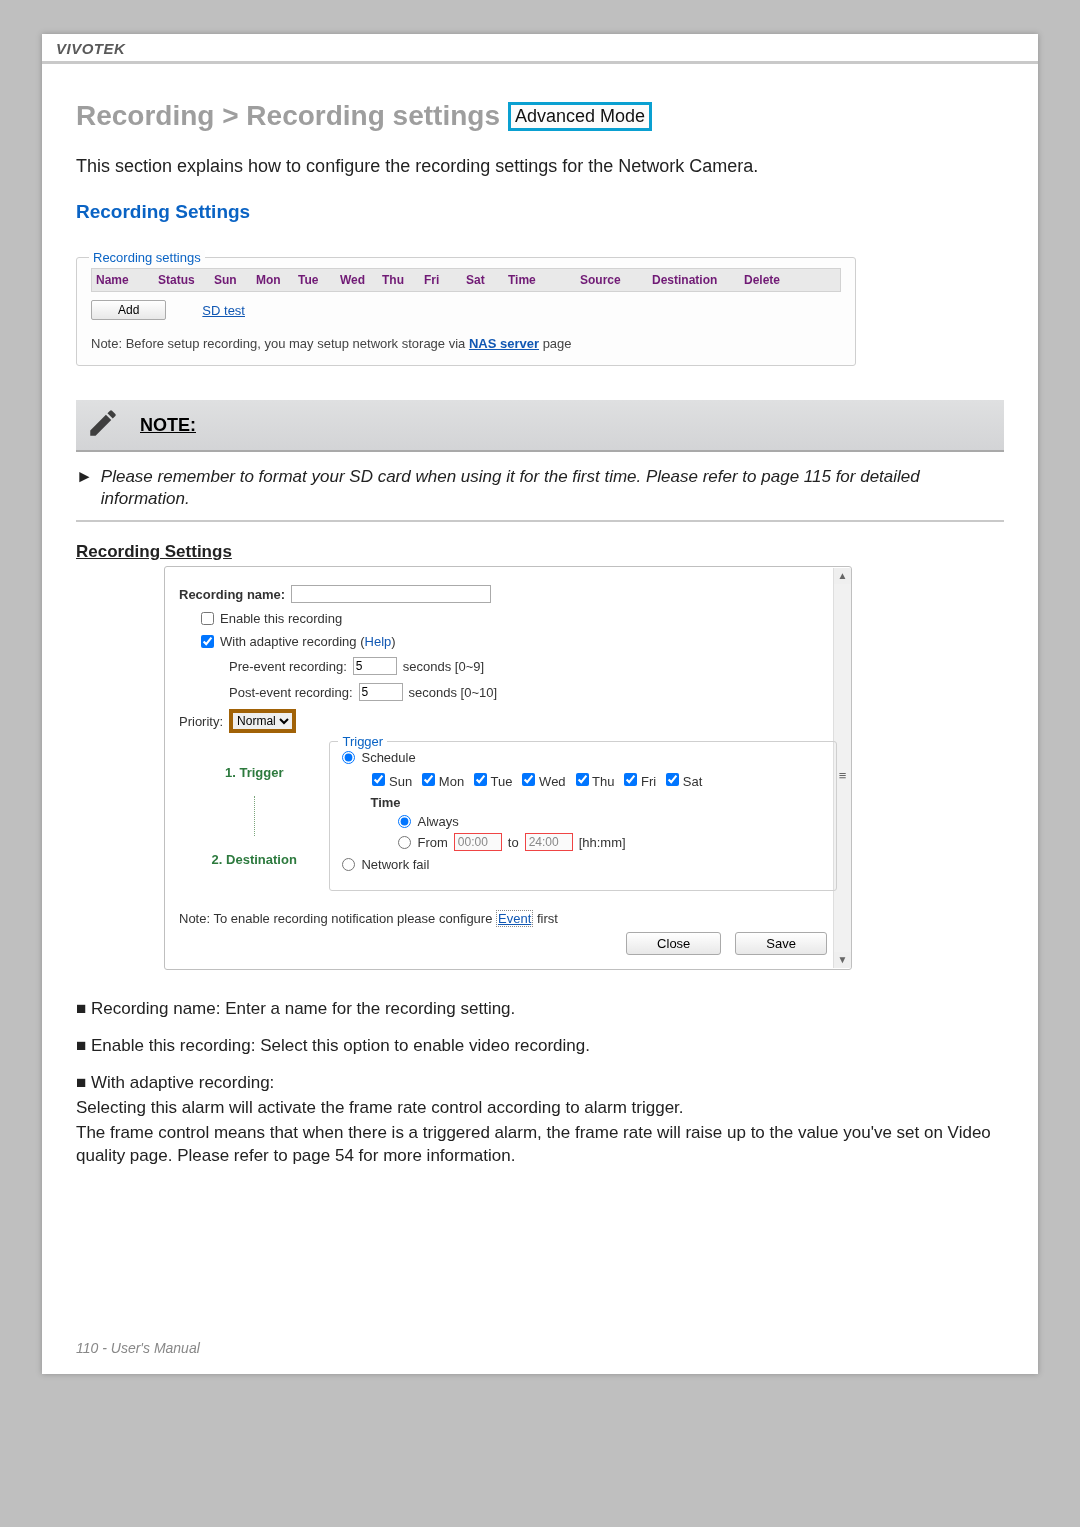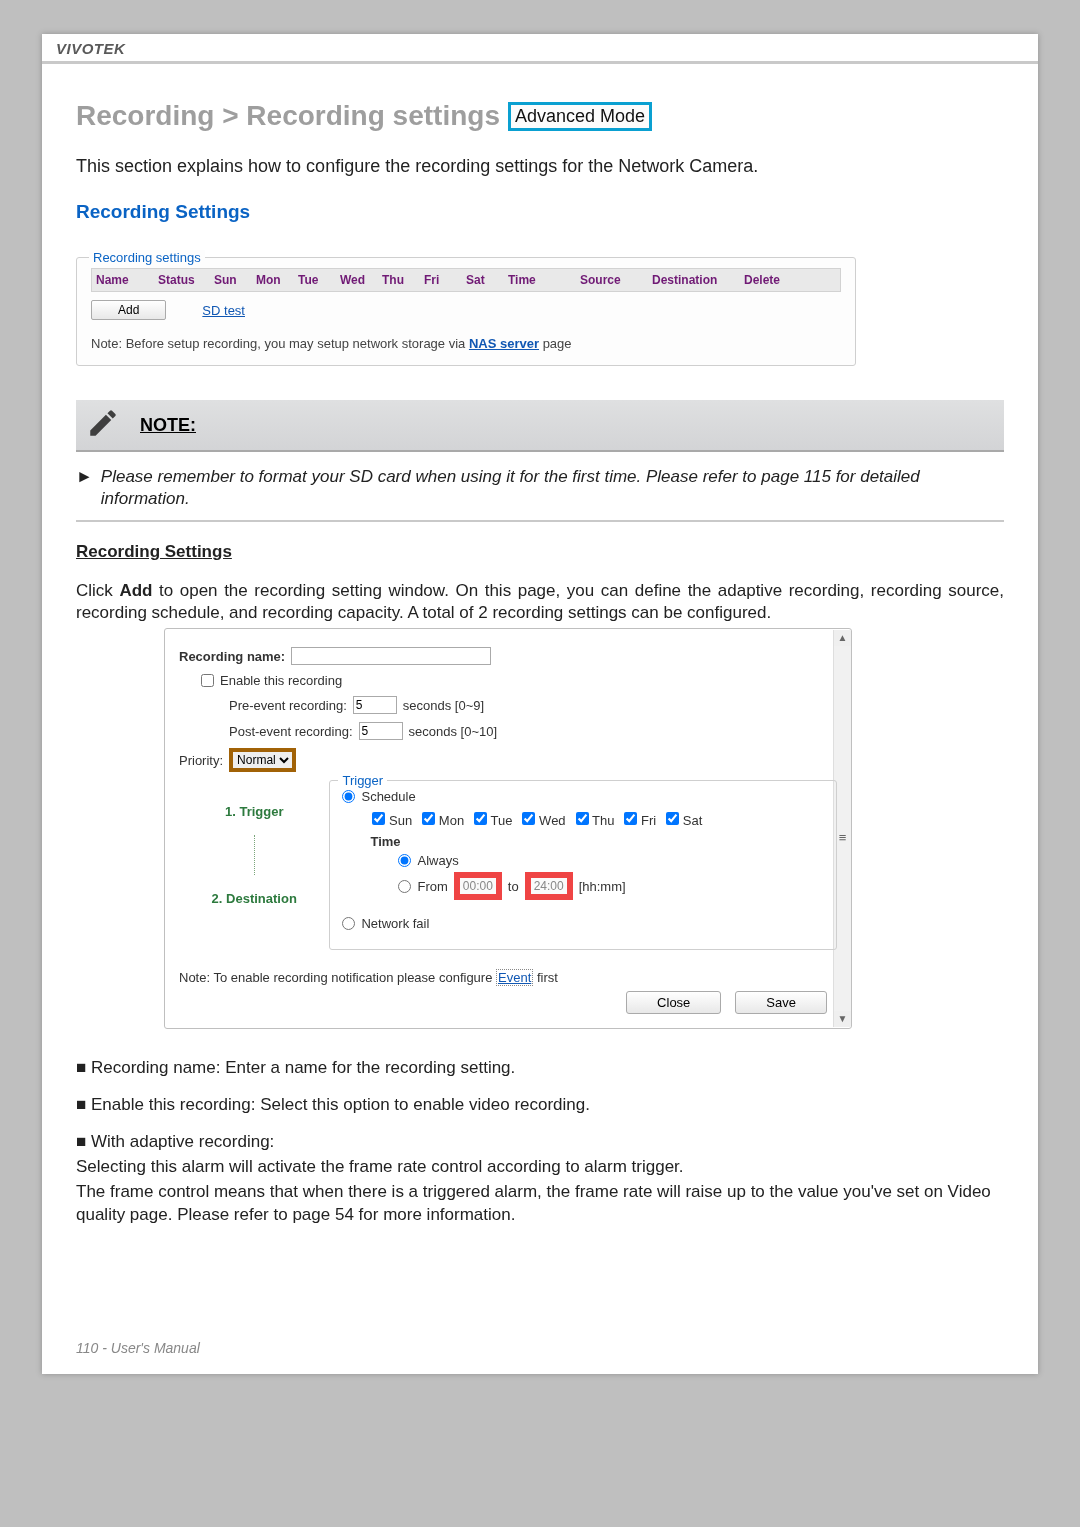--- a/index.html
+++ b/index.html
@@ -144,21 +144,21 @@
     padding: 8px 12px 10px 12px;
     width: 538px;
     position: relative;
   }
   .trigger-legend { position:absolute; top:-8px; left:8px; background:#fff; color:#0a63c4;
     font-size:13px; padding:0 4px;}
   .sched-row { display:flex; gap:10px; flex-wrap:wrap; margin:6px 0 6px 30px; align-items:center;}
   .time-indent { margin-left:28px; font-weight:bold;}
   .always-row { margin-left:56px; display:flex; align-items:center; gap:6px; margin-top:4px;}
   .from-row { margin-left:56px; display:flex; align-items:center; gap:6px; margin-top:4px;}
-  input.tm { width:48px; font-size:12px; border:6px solid #ef4444; padding:1px 3px; color:#888; background:#fafafa;}
+  input.tm { width:48px; font-size:12px; border:1px solid #ef4444; padding:1px 3px; color:#888; background:#fafafa;}
   .ev-note { margin-top: 20px; font-size:13px;}
   .ev-note a { color:#1057b3; text-decoration:underline; border:1px dotted #888; padding:0 1px;}
   .btns { display:flex; justify-content:flex-end; gap:14px; padding-right:10px; margin-top:6px;}
   .btn2 { border:1px solid #aaa; background: linear-gradient(#fff,#e8e8e8);
     font-size:13px; padding:3px 30px; border-radius:3px; cursor:pointer;}
   .bullets { margin-top: 28px; font-size:17px; line-height:1.35;}
   .bullets p { margin-bottom: 14px;}
   .bullets .sq { font-family: Arial; }
   .footer {
     position: absolute; bottom: 18px; left: 34px;
@@ -222,38 +222,41 @@
           </svg>
       </span>
       <span class="note-label">NOTE:</span>
     </div>
     <div class="note-text">
       <span class="arrow">►</span>
       <span>Please remember to format your SD card when using it for the first time.  Please refer to page 115 for detailed information.</span>
     </div>
 
     <div class="rs-heading">Recording Settings</div>
-    <p class="add-para">
-      <span>Click </span><b>Add</b><span> to open the recording setting window. On this page, you can define the adaptive recording, recording source, recording schedule, and recording capacity. A total of 2 recording settings can be configured.</span>
-    </p>
 
     <div class="form-box">
       <div class="scroll-rail">
         <div class="scroll-arrow top">▲</div>
         <div class="scroll-mid">≡</div>
         <div class="scroll-arrow bot">▼</div>
       </div>
 
       <div class="form-row">
         <b>Recording name:</b>
         <input class="txt" style="width: 200px;" value="">
       </div>
       <div class="form-row indent1">
         <input type="checkbox" style="">
         <label>Enable this recording</label>
+      </div>
+      <div class="form-row indent1">
+        <input type="checkbox" checked="" style="">
+        <label>
+          <span>With adaptive recording (</span><a class="help" href="#">Help</a><span>)</span>
+        </label>
       </div>
       <div class="form-row indent2">
         <label>Pre-event recording:</label>
         <input class="txt" value="5" style="">
         <span>seconds [0~9]</span>
       </div>
       <div class="form-row indent2">
         <label>Post-event recording:</label>
         <input class="txt" value="5" style="">
         <span>seconds [0~10]</span>
@@ -291,21 +294,21 @@
             <label>Always</label>
           </div>
           <div class="from-row">
             <input type="radio" style="">
             <label>From</label>
             <input class="tm" value="00:00" style="">
             <label>to</label>
             <input class="tm" value="24:00" style="">
             <span>[hh:mm]</span>
           </div>
-          <div class="form-row" style="margin-top:16px;">
+          <div class="form-row" style="margin-top:6px;">
             <input type="radio" style="">
             <label>Network fail</label>
           </div>
         </div>
       </div>
 
       <p class="ev-note">
         <span>Note: To enable recording notification please configure </span><a href="#">Event</a><span> first</span>
       </p>
       <div class="btns">

